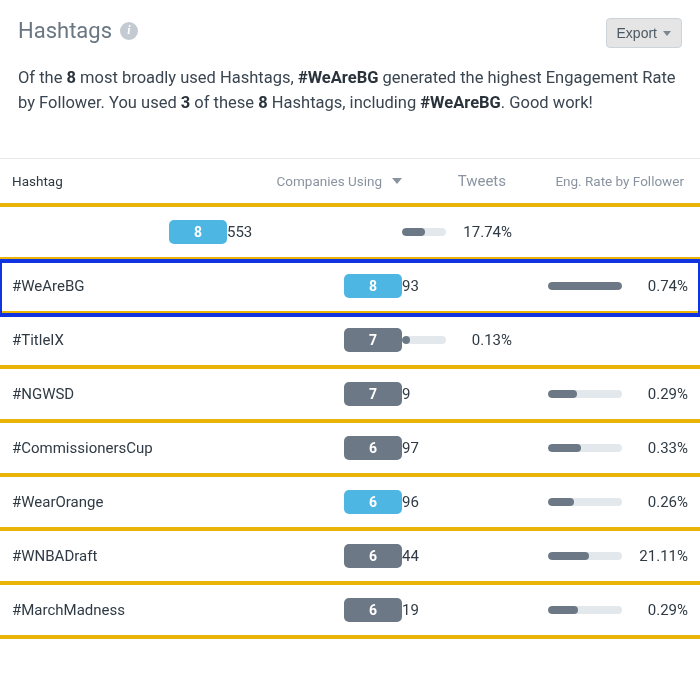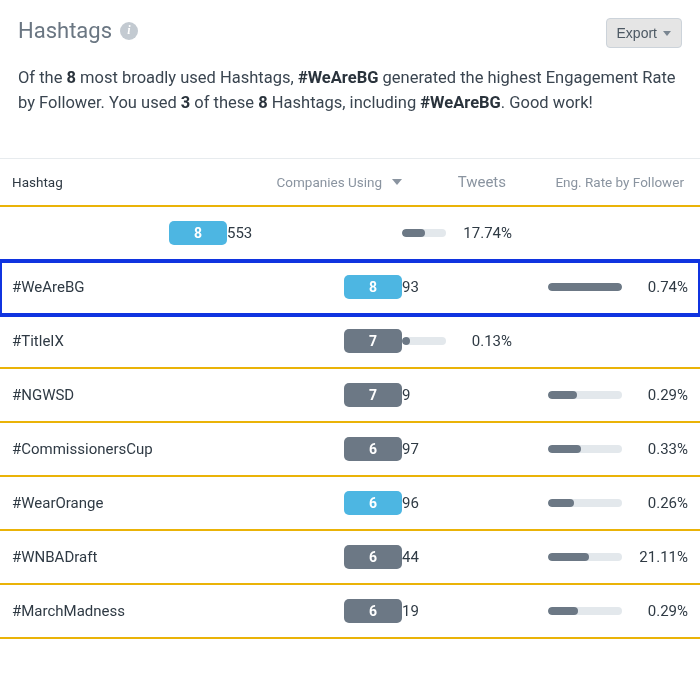--- a/index.html
+++ b/index.html
@@ -27,21 +27,21 @@
   }
   .chev { width:0;height:0;border-left:4px solid transparent;border-right:4px solid transparent;border-top:5px solid #7a8691; }
   .summary { font-size:16.5px; line-height:1.55; color:#3a4550; }
   .summary b { font-weight:700; color:#2a333c; }
   .table-wrap { margin-top:42px; border-top:1px solid #e7ebee; }
   .thead, .row {
     display:grid;
     grid-template-columns: 215px 175px 110px 1fr;
     align-items:center;
     padding: 0 12px;
-    border-bottom:2px solid #eab308;
+    border-bottom:4px solid #eab308;
   }
   .thead { height:48px; font-size:13.5px; color:#8a94a0; background:#fff; }
   .thead .col-companies { display:flex; align-items:center; justify-content:flex-end; gap:10px; }
   .thead .col-tweets, .thead .col-eng, .thead .col-companies { text-align:right; }
   .thead .col-eng { padding-right:4px; }
   .sort-caret { width:0;height:0;border-left:5px solid transparent;border-right:5px solid transparent;border-top:6px solid #8a94a0; }
   .row { height:54px; font-size:15px; color:#2f3a44; background:#fff; }
   .row.highlight {
     outline: 4px solid #1034e0;
     outline-offset: -2px;

